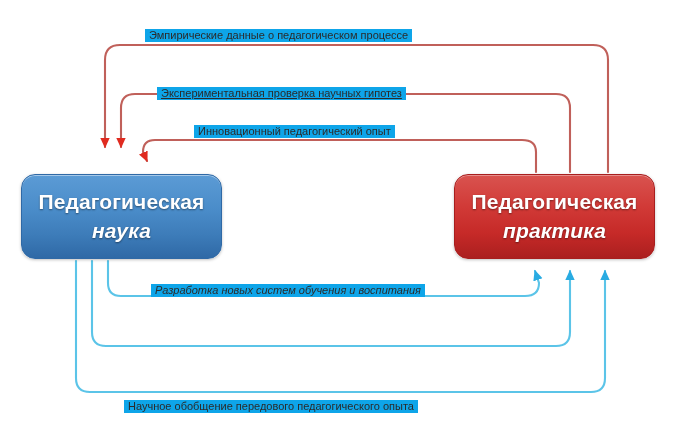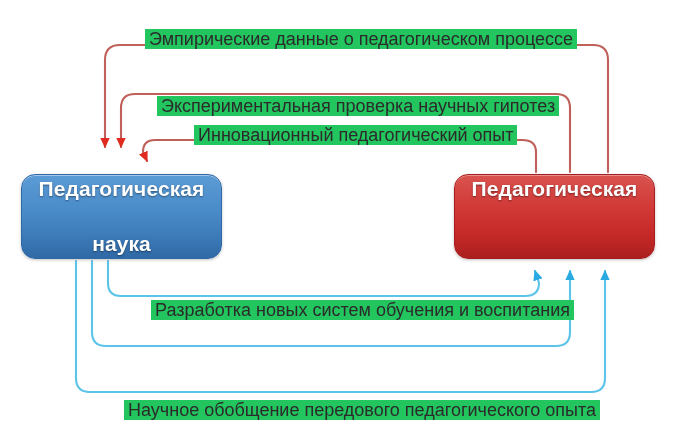--- a/index.html
+++ b/index.html
@@ -24,31 +24,31 @@
     width: 679px;
     height: 431px;
   }
   .node {
     position: absolute;
     box-sizing: border-box;
     border-radius: 14px;
     display: flex;
     flex-direction: column;
     align-items: center;
-    justify-content: space-between;
+    justify-content: center;
     text-align: center;
     color: #ffffff;
     font-weight: bold;
     font-size: 21px;
     line-height: 1.34;
     letter-spacing: 0.1px;
     text-shadow: 0 1px 2px rgba(0,0,0,0.45);
     z-index: 3;
   }
-  .node .line2 { display: block; }
+  .node .line2 { display: block; font-style: italic; }
   #node-science {
     left: 21px;
     top: 174px;
     width: 201px;
     height: 85px;
     background: linear-gradient(180deg, #5b9bd5 0%, #4a8cc9 42%, #3d7cb9 72%, #2f69a6 100%);
     border: 1px solid #2f69a6;
     box-shadow: inset 0 1px 0 rgba(255,255,255,0.45), 0 1px 3px rgba(0,0,0,0.25);
   }
   #node-practice {
@@ -56,32 +56,32 @@
     top: 174px;
     width: 201px;
     height: 85px;
     background: linear-gradient(180deg, #d9534f 0%, #d13a37 38%, #c62a28 70%, #ab1f1f 100%);
     border: 1px solid #a81e1e;
     box-shadow: inset 0 1px 0 rgba(255,255,255,0.35), 0 1px 3px rgba(0,0,0,0.25);
   }
   .edge-label {
     position: absolute;
     color: #2b2b2b;
-    font-size: 18px;
+    font-size: 11px;
     line-height: 1;
     white-space: nowrap;
     font-family: "Liberation Sans", sans-serif;
     z-index: 4;
-    background: #22c55e;
+    background: #0ea5e9;
     padding: 1px 4px;
   }
   .lab-1 { left: 145px; top: 29px; }
-  .lab-2 { left: 157px; top: 96px; }
+  .lab-2 { left: 157px; top: 87px; text-decoration: underline; }
   .lab-3 { left: 194px; top: 125px; }
-  .lab-4 { left: 151px; top: 300px; }
+  .lab-4 { left: 151px; top: 284px; font-style: italic; }
   .lab-5 { left: 131px; top: 338px; }
   .lab-6 { left: 124px; top: 400px; }
 </style>
 </head>
 <body>
 
 <div id="canvas">
 
   <svg id="wires" viewBox="0 0 679 431" xmlns="http://www.w3.org/2000/svg">
     <defs>
@@ -106,20 +106,21 @@
     </g>
   </svg>
 
   <div class="node" id="node-science">
     <span>Педагогическая</span>
     <span class="line2">наука</span>
   </div>
 
   <div class="node" id="node-practice">
     <span>Педагогическая</span>
+    <span class="line2">практика</span>
   </div>
 
   <div class="edge-label lab-1">Эмпирические данные о педагогическом процессе</div>
   <div class="edge-label lab-2">Экспериментальная проверка научных гипотез</div>
   <div class="edge-label lab-3">Инновационный педагогический опыт</div>
 
   <div class="edge-label lab-4">Разработка новых систем обучения и воспитания</div>
   <div class="edge-label lab-6">Научное обобщение передового педагогического опыта</div>
 
 </div>

